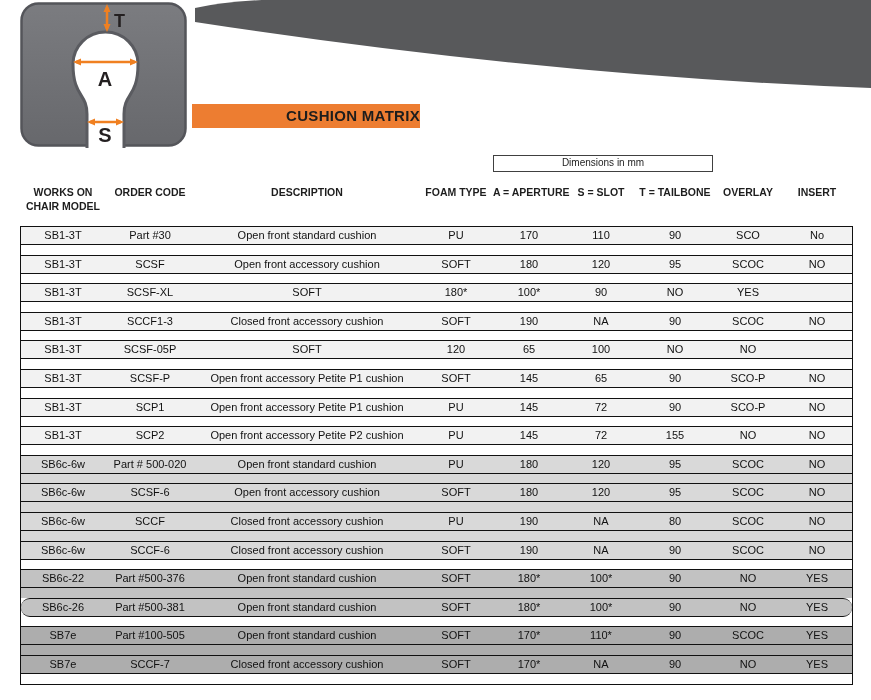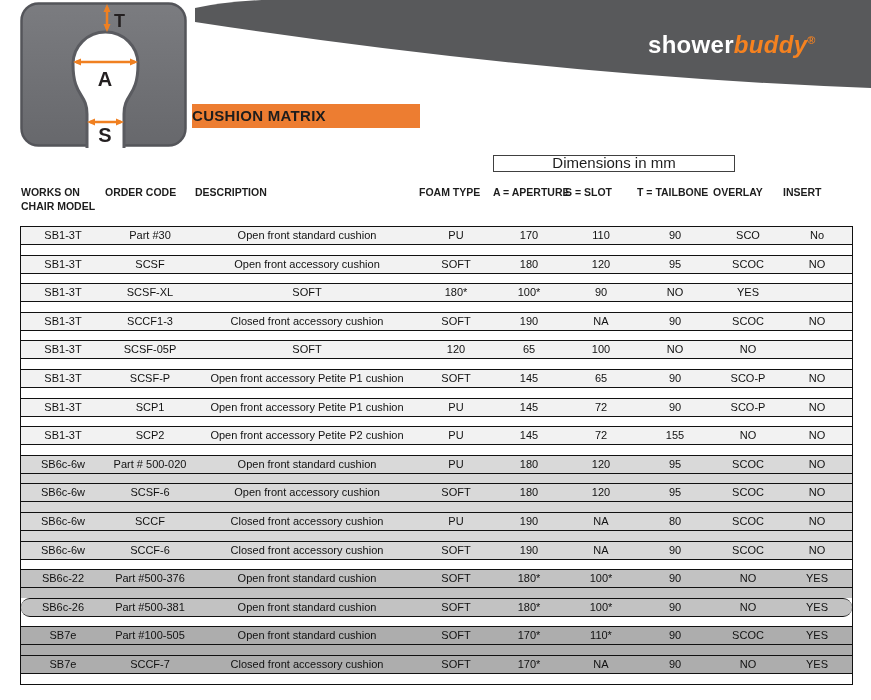--- a/index.html
+++ b/index.html
@@ -13,49 +13,48 @@
   .logo .shower { color:#ffffff; }
   .logo .buddy { color:#f58220; font-style:italic; }
   .logo .reg { color:#f58220; font-size:11px; vertical-align:super; font-style:normal; }
 
   
   .cushion-svg { position:absolute; left:20px; top:2px; }
   .diag-label { font-family:"Liberation Sans", sans-serif; font-weight:bold; fill:#231f20; }
 
   
   .title-bar { position:absolute; left:192px; top:104px; width:228px; height:24px; background:#ed7d31;
-               color:#1d1d1d; font-size:15px; font-weight:bold; text-align:left; line-height:24px; letter-spacing:0.3px; }
-
-  
-  .dims-box { position:absolute; left:493px; top:155px; width:242px; height:17px; border:1.5px solid #404040;
-              font-size:15px; color:#1d1d1d; text-align:center; line-height:14px; }
+               color:#1d1d1d; font-size:15px; font-weight:bold; text-align:right; line-height:24px; letter-spacing:0.3px; }
+
+  
+  .dims-box { position:absolute; left:493px; top:155px; width:220px; height:17px; border:1.5px solid #404040;
+              font-size:10px; color:#1d1d1d; text-align:center; line-height:14px; }
 
   
   .thead { position:absolute; left:21px; top:186px; width:830px; display:grid;
            grid-template-columns:84px 90px 224px 74px 72px 72px 76px 70px 68px; }
-  .thcell { font-size:10.5px; font-weight:bold; color:#1d1d1d; line-height:13.5px; align-self:start; white-space:nowrap; }
+  .thcell { text-align:center; font-size:10.5px; font-weight:bold; color:#1d1d1d; line-height:13.5px; align-self:start; white-space:nowrap; }
 
   
   .ttable { position:absolute; left:20px; top:226px; width:833px;
             border-left:1.5px solid #111; border-right:1.5px solid #111; border-bottom:1.5px solid #111; }
   .trow { display:grid; grid-template-columns:84px 90px 224px 74px 72px 72px 76px 70px 68px;
           height:19px; border-top:1.5px solid #111; border-bottom:1.5px solid #111; align-items:center; }
   .tcell { text-align:center; font-size:11px; color:#111; line-height:15px; white-space:nowrap; overflow:hidden; }
   .tgap { height:9.6px; }
 </style>
 </head>
 <body>
 
 <div class="page">
 
   <svg class="banner-svg" width="871" height="92" viewBox="0 0 871 92">
     <path d="M 195 8 Q 222 2 262 0 L 871 0 L 871 88 Q 547 76 195 22 Z" fill="#58595b"></path>
   </svg>
 
-  <div class="logo"><span class="shower">shower</span><span class="buddy">buddy</span><span class="reg">®</span></div>
 
   <svg class="cushion-svg" width="168" height="148" viewBox="0 0 168 148">
     <defs>
       <linearGradient id="cg" x1="0" y1="0" x2="0" y2="1">
         <stop offset="0" stop-color="#7b7c80"></stop>
         <stop offset="1" stop-color="#67686c"></stop>
       </linearGradient>
     </defs>
     <rect x="1.5" y="1.5" width="164" height="142" rx="17" fill="url(#cg)" stroke="#54555a" stroke-width="2.5"></rect>
     <path d="M 67 146 L 67 112 C 67 91 53 95 53 62 A 32.5 32 0 1 1 118 62 C 118 95 104 91 104 112 L 104 146" fill="#ffffff" stroke="#5a5b60" stroke-width="3"></path>

